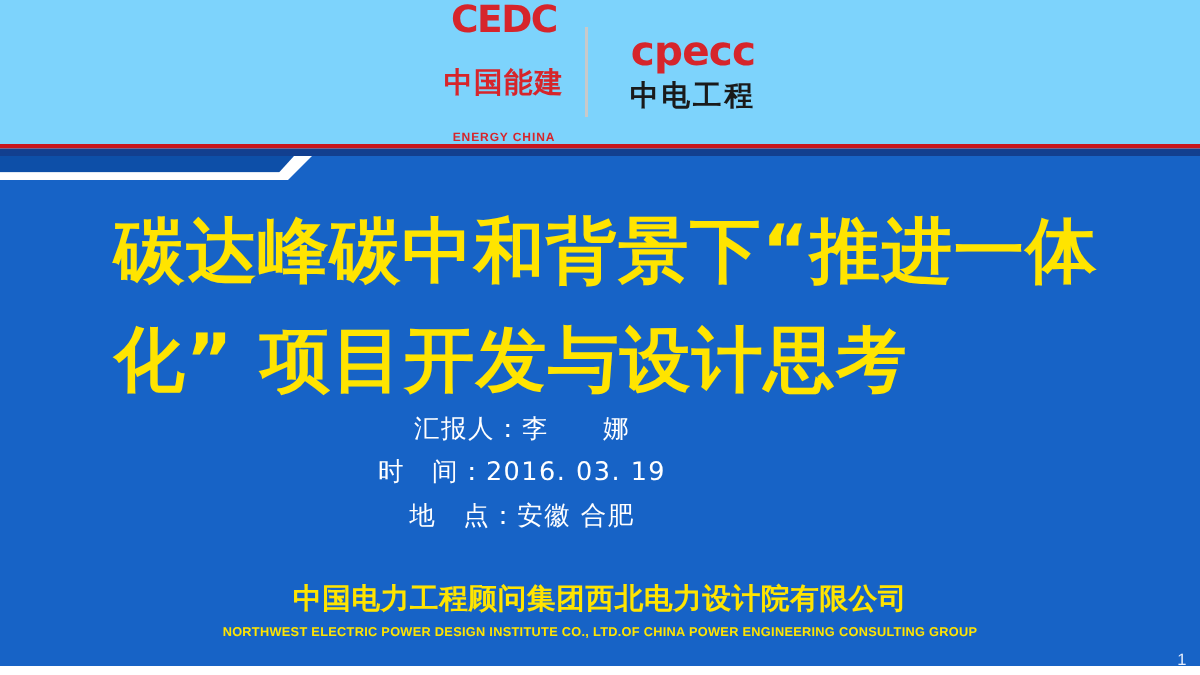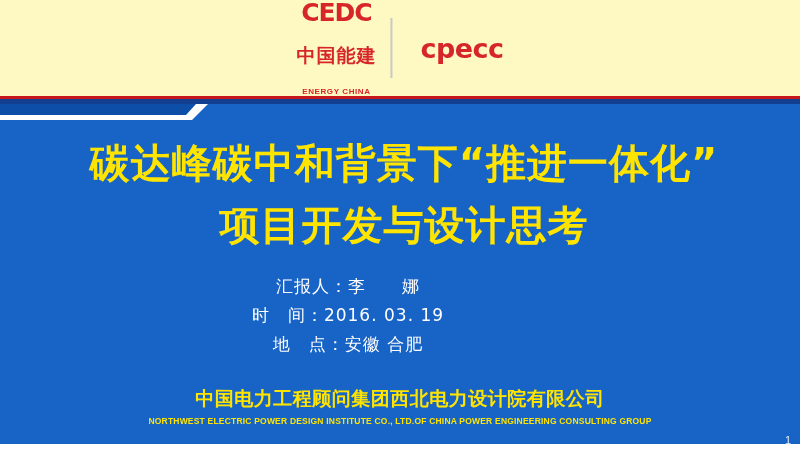--- a/index.html
+++ b/index.html
@@ -16,21 +16,21 @@
     height: 450px;
     overflow: hidden;
     background: #ffffff;
   }
   
   .header {
     position: absolute;
     left: 0; top: 0;
     width: 800px;
     height: 96px;
-    background: #fef9c3;
+    background: #7dd3fc;
   }
   .logo-wrap {
     position: absolute;
     left: 50%;
     top: 12px;
     transform: translateX(-50%);
     display: flex;
     align-items: center;
     height: 72px;
   }
@@ -128,27 +128,26 @@
   .corner-fold-inner {
     position: absolute;
     left: 0; top: 0;
     width: 196px;
     height: 11px;
     background: #0d4fa8;
     clip-path: polygon(0 0, 196px 0, 186px 11px, 0 11px);
   }
   .title {
     position: absolute;
-    left: 64px;
+    left: 76px;
     top: 28px;
     width: 680px;
-    text-align: center;
-    font-family: "DejaVu Sans", sans-serif;
-    font-weight: bold;
-    font-size: 40px;
+    font-family: "DejaVu Sans", sans-serif;
+    font-weight: bold;
+    font-size: 47px;
     line-height: 1.55;
     color: #ffe400;
     letter-spacing: 1px;
   }
   .meta {
     position: absolute;
     left: 0;
     top: 168px;
     width: 696px;
     text-align: center;
@@ -209,20 +208,21 @@
       <div class="logo-left">
         <div class="cedc-mark">CEDC</div>
         <div class="cedc-cn">中国能建</div>
         <div class="cedc-en">ENERGY CHINA</div>
       </div>
 
       <div class="logo-divider"></div>
 
       <div class="logo-right">
         <div class="cpecc-mark">cpecc</div>
+        <div class="cpecc-cn">中电工程</div>
       </div>
 
     </div>
   </div>
 
   <div class="rule-red"></div>
   <div class="rule-navy"></div>
 
   <div class="body-blue">
 

